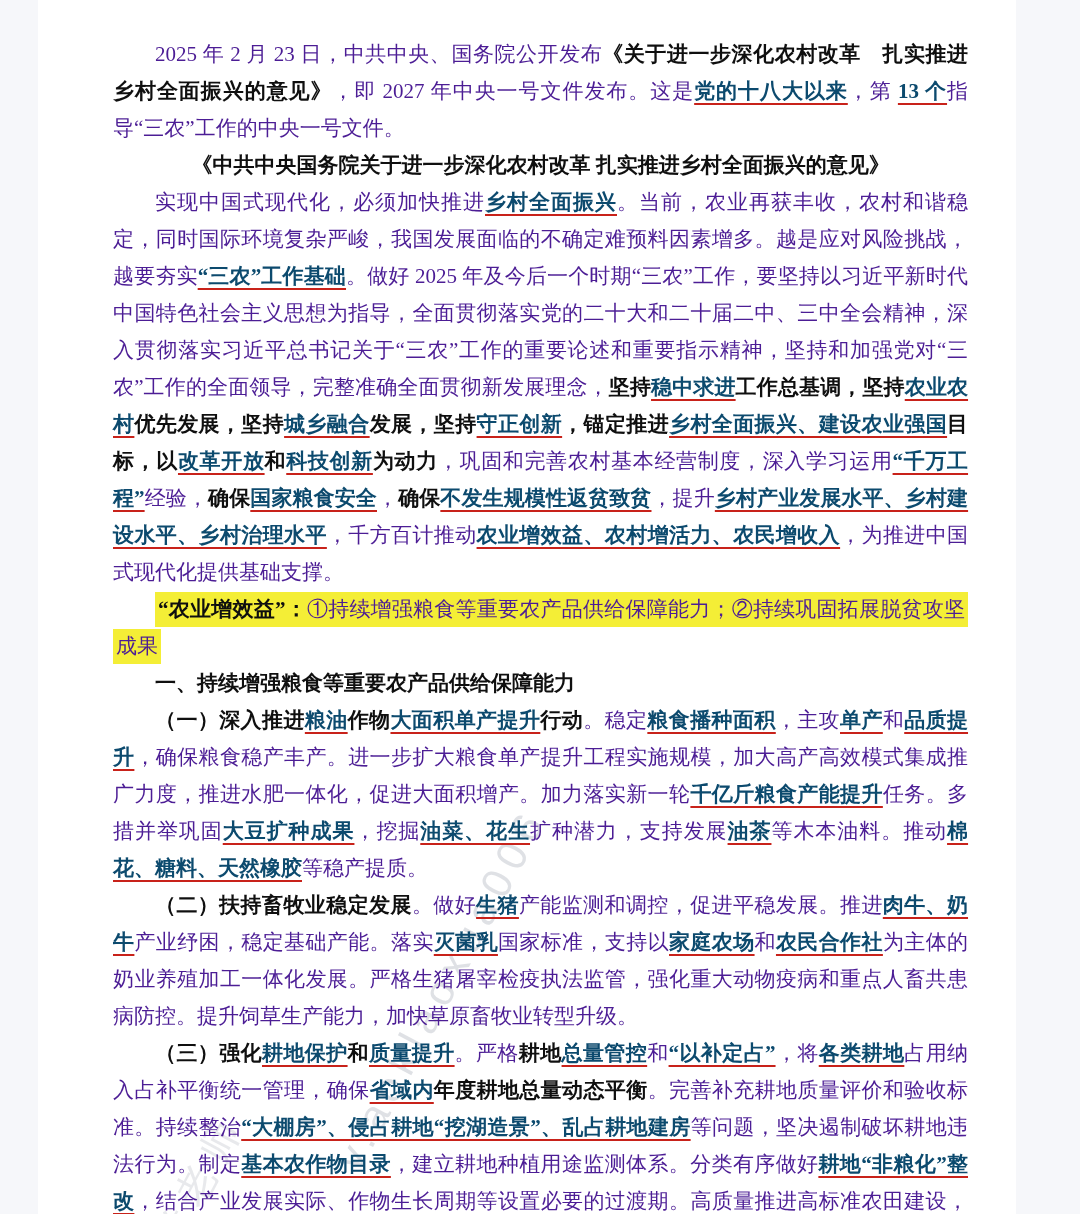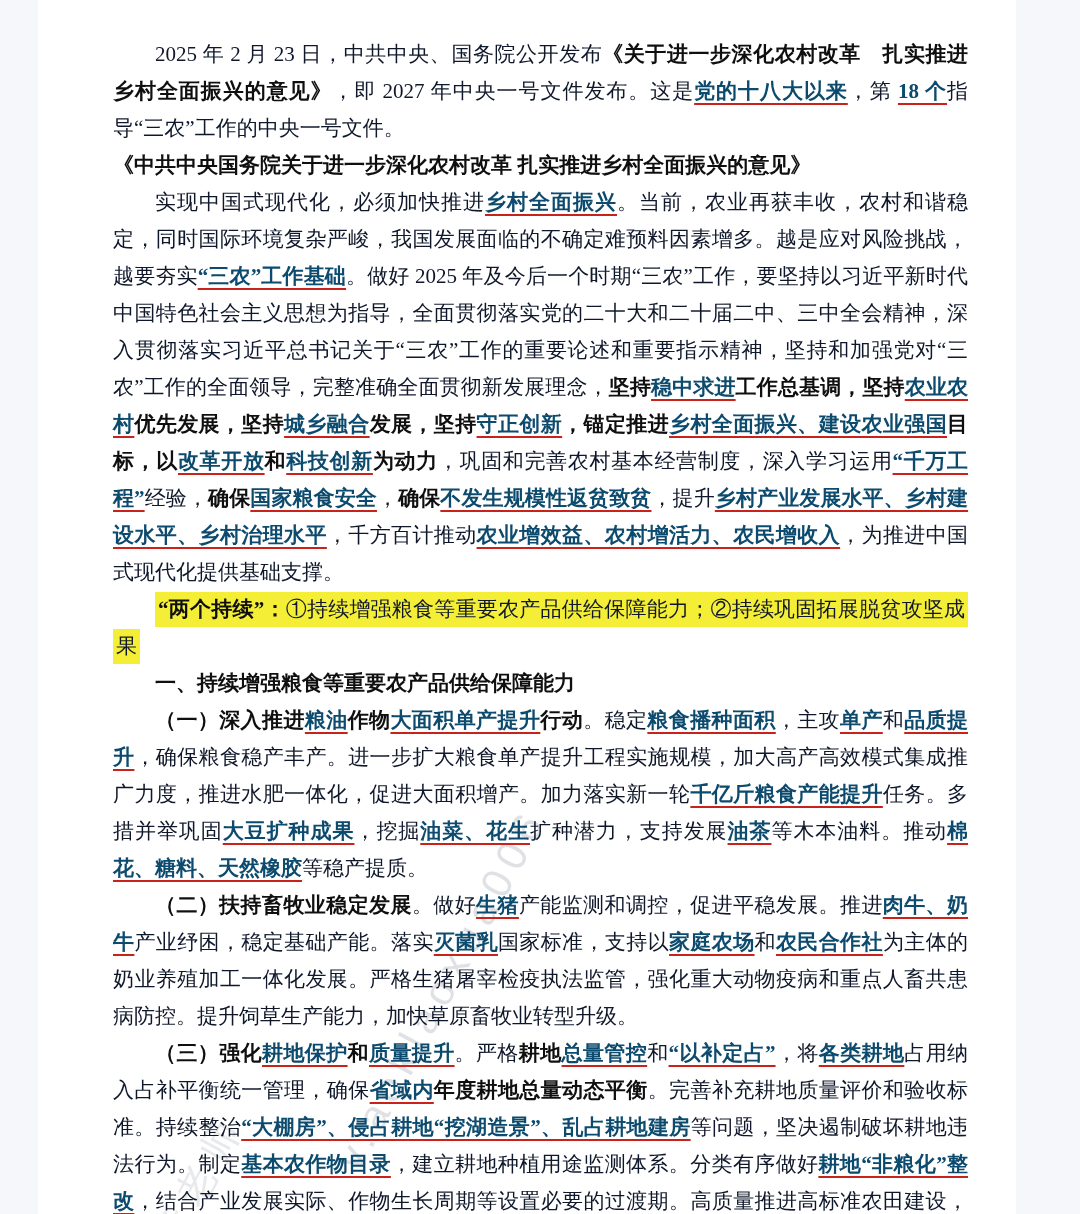--- a/index.html
+++ b/index.html
@@ -26,26 +26,26 @@
     position:relative;
     z-index:2;
     font-size:21px;
     line-height:37px;
     text-align:justify;
     color:#212121;
   }
   .doc p { margin:0; }
   .blk-para, .blk-heading, .blk-highlight { text-indent:2em; }
   .blk-title {
-    text-align:left; text-indent:0;
+    text-align:center; text-indent:0;
     font-weight:700; color:#101010;
     margin-top:4px; margin-bottom:4px;
   }
   .blk-heading { font-weight:700; color:#101010; }
-  .t-n { color:#0f172a; font-weight:400; }
+  .t-n { color:#4c1d95; font-weight:400; }
   .t-b { color:#0f0f0f; font-weight:700; }
   .t-r {
     color:#0c4a6e; font-weight:700;
     text-decoration:underline;
     text-decoration-color:#c8221a;
     text-decoration-thickness:1.5px;
     text-underline-offset:5px;
   }
   .hl {
     background:#f4ee36;
@@ -76,23 +76,23 @@
   }
 </style>
 </head>
 <body>
 
 <div class="viewport">
   <div class="sheet">
     <div class="wm wm1">v.aoklaoxua006</div>
     <div class="wm wm2">考老师</div>
     <div class="doc" id="doc">
-        <p class="blk-para"><span class="t-n">2025 年 2 月 23 日，中共中央、国务院公开发布</span><span class="t-b">《关于进一步深化农村改革　扎实推进乡村全面振兴的意见》</span><span class="t-n">，即 2027 年中央一号文件发布。这是</span><span class="t-r">党的十八大以来</span><span class="t-n">，第 </span><span class="t-r">18 个</span><span class="t-n">指导“三农”工作的中央一号文件。</span></p>
+        <p class="blk-para"><span class="t-n">2025 年 2 月 23 日，中共中央、国务院公开发布</span><span class="t-b">《关于进一步深化农村改革　扎实推进乡村全面振兴的意见》</span><span class="t-n">，即 2027 年中央一号文件发布。这是</span><span class="t-r">党的十八大以来</span><span class="t-n">，第 </span><span class="t-r">13 个</span><span class="t-n">指导“三农”工作的中央一号文件。</span></p>
         <p class="blk-title"><span class="t-b">《中共中央国务院关于进一步深化农村改革 扎实推进乡村全面振兴的意见》</span></p>
         <p class="blk-para"><span class="t-n">实现中国式现代化，必须加快推进</span><span class="t-r">乡村全面振兴</span><span class="t-n">。当前，农业再获丰收，农村和谐稳定，同时国际环境复杂严峻，我国发展面临的不确定难预料因素增多。越是应对风险挑战，越要夯实</span><span class="t-r">“三农”工作基础</span><span class="t-n">。做好 2025 年及今后一个时期“三农”工作，要坚持以习近平新时代中国特色社会主义思想为指导，全面贯彻落实党的二十大和二十届二中、三中全会精神，深入贯彻落实习近平总书记关于“三农”工作的重要论述和重要指示精神，坚持和加强党对“三农”工作的全面领导，完整准确全面贯彻新发展理念，</span><span class="t-b">坚持</span><span class="t-r">稳中求进</span><span class="t-b">工作总基调，坚持</span><span class="t-r">农业农村</span><span class="t-b">优先发展，坚持</span><span class="t-r">城乡融合</span><span class="t-b">发展，坚持</span><span class="t-r">守正创新</span><span class="t-b">，锚定推进</span><span class="t-r">乡村全面振兴、建设农业强国</span><span class="t-b">目标，以</span><span class="t-r">改革开放</span><span class="t-b">和</span><span class="t-r">科技创新</span><span class="t-b">为动力</span><span class="t-n">，巩固和完善农村基本经营制度，深入学习运用</span><span class="t-r">“千万工程”</span><span class="t-n">经验，</span><span class="t-b">确保</span><span class="t-r">国家粮食安全</span><span class="t-n">，</span><span class="t-b">确保</span><span class="t-r">不发生规模性返贫致贫</span><span class="t-n">，提升</span><span class="t-r">乡村产业发展水平、乡村建设水平、乡村治理水平</span><span class="t-n">，千方百计推动</span><span class="t-r">农业增效益、农村增活力、农民增收入</span><span class="t-n">，为推进中国式现代化提供基础支撑。</span></p>
-        <p class="blk-highlight"><span class="hl"><span class="t-b">“两个持续”：</span><span class="t-n">①持续增强粮食等重要农产品供给保障能力；②持续巩固拓展脱贫攻坚成果</span></span></p>
+        <p class="blk-highlight"><span class="hl"><span class="t-b">“农业增效益”：</span><span class="t-n">①持续增强粮食等重要农产品供给保障能力；②持续巩固拓展脱贫攻坚成果</span></span></p>
         <p class="blk-heading"><span class="t-b">一、持续增强粮食等重要农产品供给保障能力</span></p>
         <p class="blk-para"><span class="t-b">（一）深入推进</span><span class="t-r">粮油</span><span class="t-b">作物</span><span class="t-r">大面积单产提升</span><span class="t-b">行动</span><span class="t-n">。稳定</span><span class="t-r">粮食播种面积</span><span class="t-n">，主攻</span><span class="t-r">单产</span><span class="t-n">和</span><span class="t-r">品质提升</span><span class="t-n">，确保粮食稳产丰产。进一步扩大粮食单产提升工程实施规模，加大高产高效模式集成推广力度，推进水肥一体化，促进大面积增产。加力落实新一轮</span><span class="t-r">千亿斤粮食产能提升</span><span class="t-n">任务。多措并举巩固</span><span class="t-r">大豆扩种成果</span><span class="t-n">，挖掘</span><span class="t-r">油菜、花生</span><span class="t-n">扩种潜力，支持发展</span><span class="t-r">油茶</span><span class="t-n">等木本油料。推动</span><span class="t-r">棉花、糖料、天然橡胶</span><span class="t-n">等稳产提质。</span></p>
         <p class="blk-para"><span class="t-b">（二）扶持畜牧业稳定发展</span><span class="t-n">。做好</span><span class="t-r">生猪</span><span class="t-n">产能监测和调控，促进平稳发展。推进</span><span class="t-r">肉牛、奶牛</span><span class="t-n">产业纾困，稳定基础产能。落实</span><span class="t-r">灭菌乳</span><span class="t-n">国家标准，支持以</span><span class="t-r">家庭农场</span><span class="t-n">和</span><span class="t-r">农民合作社</span><span class="t-n">为主体的奶业养殖加工一体化发展。严格生猪屠宰检疫执法监管，强化重大动物疫病和重点人畜共患病防控。提升饲草生产能力，加快草原畜牧业转型升级。</span></p>
         <p class="blk-para"><span class="t-b">（三）强化</span><span class="t-r">耕地保护</span><span class="t-b">和</span><span class="t-r">质量提升</span><span class="t-n">。严格</span><span class="t-b">耕地</span><span class="t-r">总量管控</span><span class="t-n">和</span><span class="t-r">“以补定占”</span><span class="t-n">，将</span><span class="t-r">各类耕地</span><span class="t-n">占用纳入占补平衡统一管理，确保</span><span class="t-r">省域内</span><span class="t-b">年度耕地总量动态平衡</span><span class="t-n">。完善补充耕地质量评价和验收标准。持续整治</span><span class="t-r">“大棚房”、侵占耕地“挖湖造景”、乱占耕地建房</span><span class="t-n">等问题，坚决遏制破坏耕地违法行为。制定</span><span class="t-r">基本农作物目录</span><span class="t-n">，建立耕地种植用途监测体系。分类有序做好</span><span class="t-r">耕地“非粮化”整改</span><span class="t-n">，结合产业发展实际、作物生长周期等设置必要的过渡期。高质量推进高标准农田建设，优化建设内容，完善</span></p>
       </div>
   </div>
 </div>
 
 </body></html>

